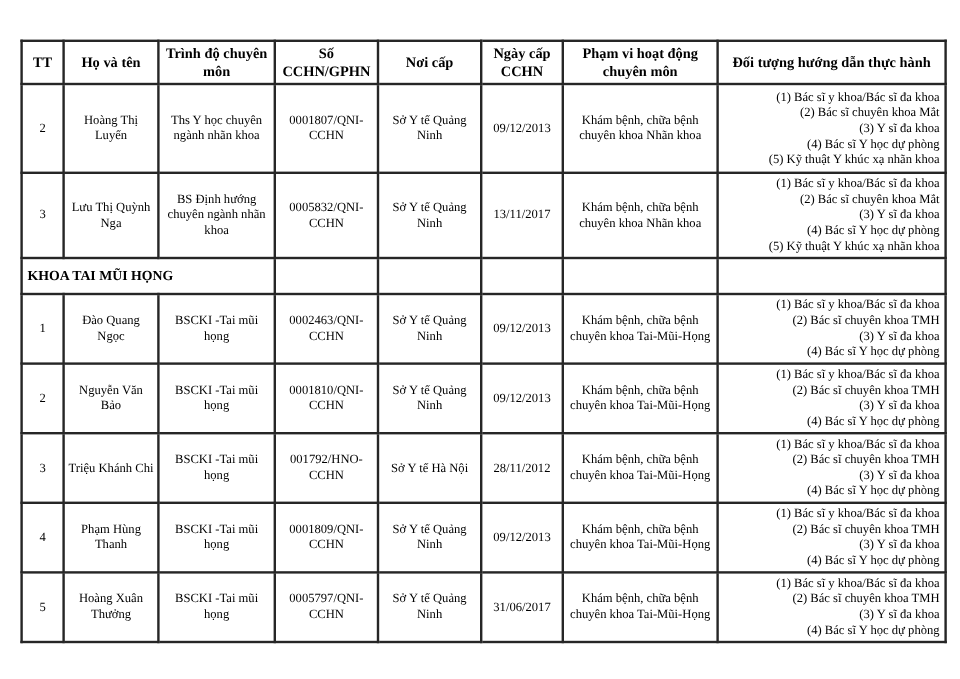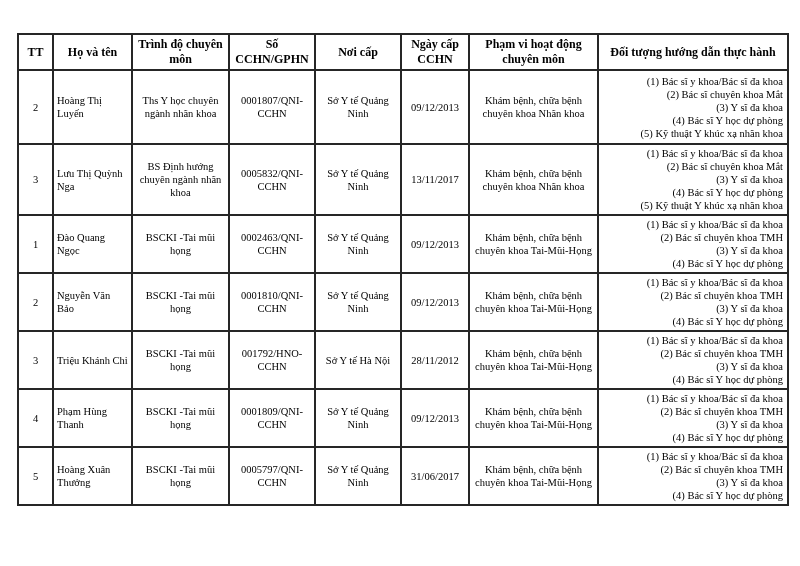--- a/index.html
+++ b/index.html
@@ -31,21 +31,21 @@
     font-size: 12px;
     font-weight: bold;
     text-align: center;
     line-height: 1.25;
   }
   .doc-table td {
     font-size: 10.5px;
     line-height: 13px;
     text-align: center;
   }
-  .doc-table td.left { text-align: left; }
+  .doc-table td.left { text-align: center; }
   .doc-table td.trainees {
     text-align: right;
     white-space: pre-line;
     padding: 2px 4px;
   }
   .doc-table td.section-cell {
     text-align: left;
     font-weight: bold;
     font-size: 11.5px;
     padding-left: 4px;
@@ -102,20 +102,28 @@
         <td>13/11/2017</td>
         <td>Khám bệnh, chữa bệnh chuyên khoa Nhãn khoa</td>
         <td class="trainees">(1) Bác sĩ y khoa/Bác sĩ đa khoa
 (2) Bác sĩ chuyên khoa Mắt
 (3) Y sĩ đa khoa
 (4) Bác sĩ Y học dự phòng
 (5) Kỹ thuật Y khúc xạ nhãn khoa</td>
       </tr>
 
 
+      <tr style="height:30px">
+        <td colspan="3" class="section-cell">KHOA TAI MŨI HỌNG</td>
+        <td></td>
+        <td></td>
+        <td></td>
+        <td></td>
+        <td></td>
+      </tr>
 
       <tr style="height:50px">
         <td>1</td>
         <td class="left">Đào Quang Ngọc</td>
         <td>BSCKI -Tai mũi họng</td>
         <td>0002463/QNI-CCHN</td>
         <td>Sở Y tế Quảng Ninh</td>
         <td>09/12/2013</td>
         <td>Khám bệnh, chữa bệnh chuyên khoa Tai-Mũi-Họng</td>
         <td class="trainees">(1) Bác sĩ y khoa/Bác sĩ đa khoa

